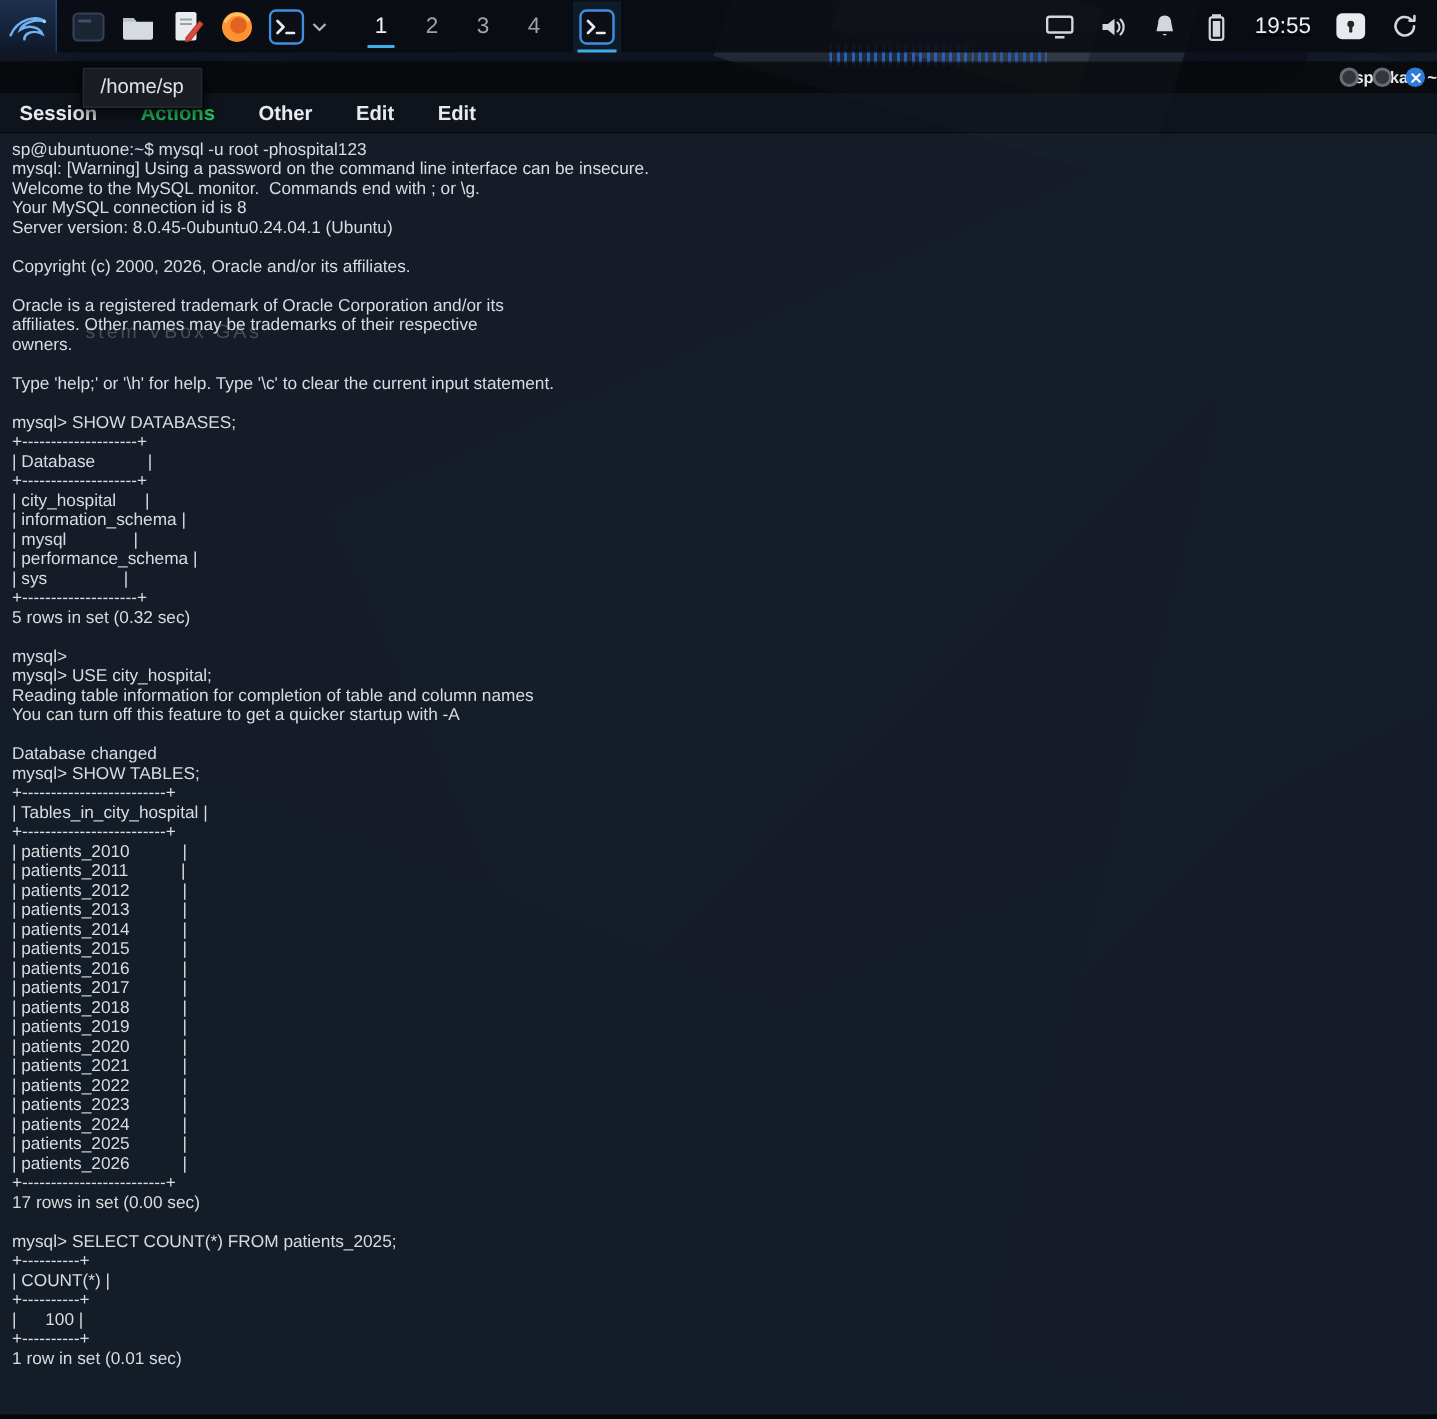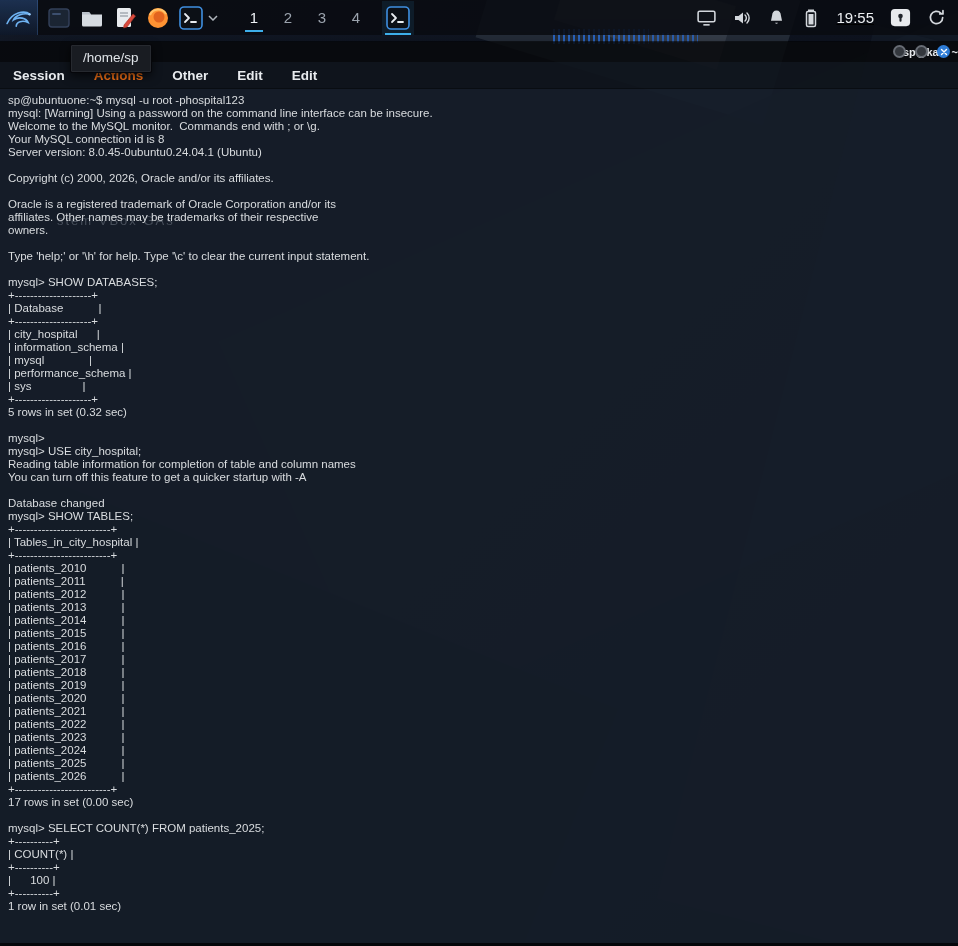--- a/index.html
+++ b/index.html
@@ -53,22 +53,22 @@
     justify-content:flex-end;position:relative;}
   .title{font-size:11px;font-weight:bold;color:#e6e9ec;}
   .winbtns{position:absolute;right:8px;top:3px;display:flex;gap:9px;}
   .wbtn{width:13px;height:13px;border-radius:50%;box-sizing:border-box;cursor:pointer;}
   .wbtn.min,.wbtn.max{background:#33373d;border:2px solid #676c74;}
   .wbtn.close{background:var(--close_button,#2e7cd6);display:flex;align-items:center;justify-content:center;}
   .menubar{height:26px;background:rgba(15,20,28,0.93);display:flex;align-items:center;gap:29px;
     padding-left:13px;font-size:13.5px;font-weight:600;color:#e8ebee;
     border-bottom:1px solid rgba(0,0,0,0.35);}
   .menu-item{cursor:pointer;}
-  .menu-item.dim{color:#f97316;}
-  .tooltip{position:absolute;left:70px;top:2px;z-index:30;background:#191c22;
+  .menu-item.dim{color:#22c55e;}
+  .tooltip{position:absolute;left:54px;top:2px;z-index:30;background:#191c22;
     border:1px solid #05060a;border-radius:2px;
     box-shadow:0 3px 10px rgba(0,0,0,0.65),inset 0 0 0 1px rgba(255,255,255,0.06);
     padding:5px 12px 7px;font-size:13.5px;color:#dfe3e7;}
   .term-area{position:relative;height:calc(100% - 46px);background:rgba(21,29,41,0.93);overflow:hidden;}
   .ghost{position:absolute;left:57px;top:124px;z-index:0;font-size:13px;letter-spacing:2px;
     color:rgba(160,168,180,0.35);}
   .term{position:relative;z-index:1;margin:0;padding:5px 4px 0 8px;
     font-family:Liberation Sans, sans-serif;font-size:11.5px;line-height:13px;
     color:#d9dcdf;white-space:pre;}
   .bottom-strip{position:absolute;left:0;bottom:0;width:958px;height:4px;background:#070a10;z-index:1;}

